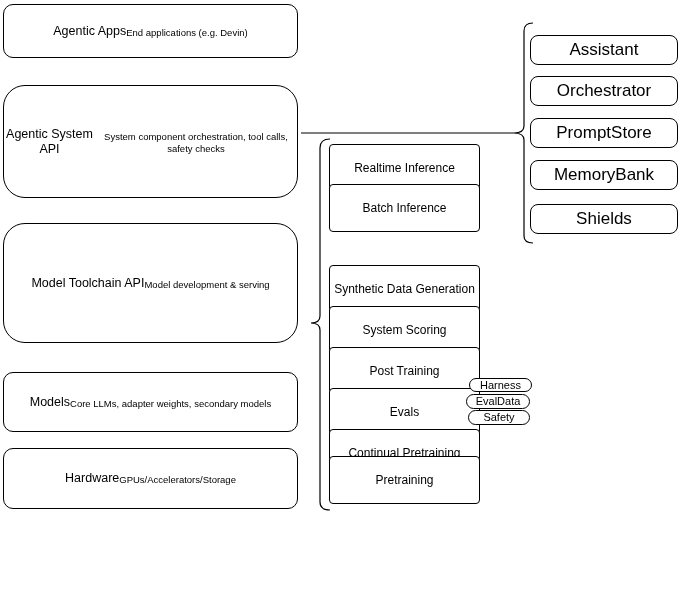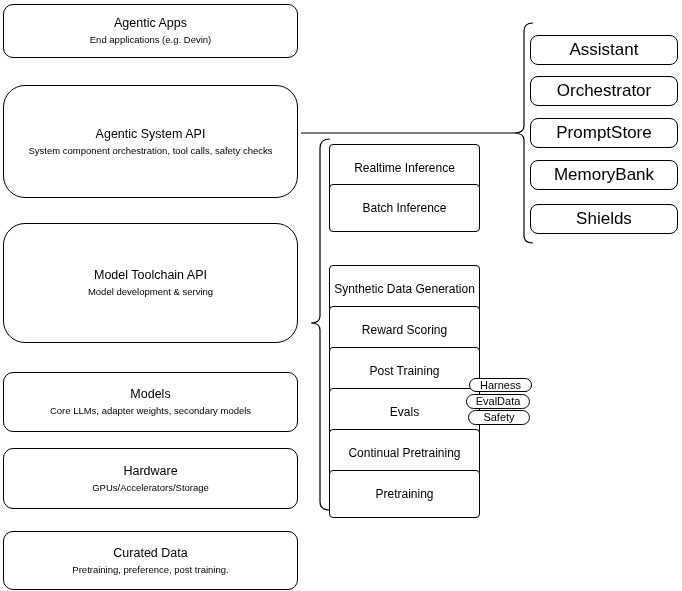--- a/index.html
+++ b/index.html
@@ -18,21 +18,21 @@
     width: 682px; height: 591px;
   }
   .node {
     position: absolute;
     left: 3px;
     width: 295px;
     border: 1.2px solid #000000;
     background: #ffffff;
     box-sizing: border-box;
     display: flex;
-    flex-direction: column;
+    flex-direction: row;
     align-items: center;
     justify-content: center;
     text-align: center;
   }
   .node.small { border-radius: 10px; }
   .node.big   { border-radius: 22px; }
   .node .title { font-size: 12.5px; line-height: 15px; }
   .node .subtitle { font-size: 9.5px; line-height: 12px; margin-top: 3px; color: #000000; }
   .svc {
     position: absolute;
@@ -102,47 +102,43 @@
     <div class="subtitle">Model development &amp; serving</div>
   </div>
   <div class="node small" style="top:372px;height:60px;">
     <div class="title">Models</div>
     <div class="subtitle">Core LLMs, adapter weights, secondary models</div>
   </div>
   <div class="node small" style="top:448px;height:61px;">
     <div class="title">Hardware</div>
     <div class="subtitle">GPUs/Accelerators/Storage</div>
   </div>
-  <div class="node small" style="top:531px;height:59px;">
-    <div class="title">Curated Data</div>
-    <div class="subtitle">Pretraining, preference, post training.</div>
-  </div>
 
   <div class="svc" style="top:144px;">
     <span>Realtime Inference</span>
   </div>
   <div class="svc" style="top:184px;">
     <span>Batch Inference</span>
   </div>
   <div class="svc" style="top:265px;">
     <span>Synthetic Data Generation</span>
   </div>
   <div class="svc" style="top:306px;">
-    <span>Reward Scoring</span>
+    <span>System Scoring</span>
   </div>
   <div class="svc" style="top:347px;">
     <span>Post Training</span>
   </div>
   <div class="svc" style="top:388px;">
     <span>Evals</span>
   </div>
   <div class="svc" style="top:429px;">
     <span>Continual Pretraining</span>
   </div>
-  <div class="svc" style="top:470px;">
+  <div class="svc" style="top:456px;">
     <span>Pretraining</span>
   </div>
 
   <div class="tag" style="left:469px;top:378px;width:63px;height:14px;">
     <span>Harness</span>
   </div>
   <div class="tag" style="left:466px;top:394px;width:64px;height:15px;">
     <span>EvalData</span>
   </div>
   <div class="tag" style="left:468px;top:410px;width:62px;height:15px;">

